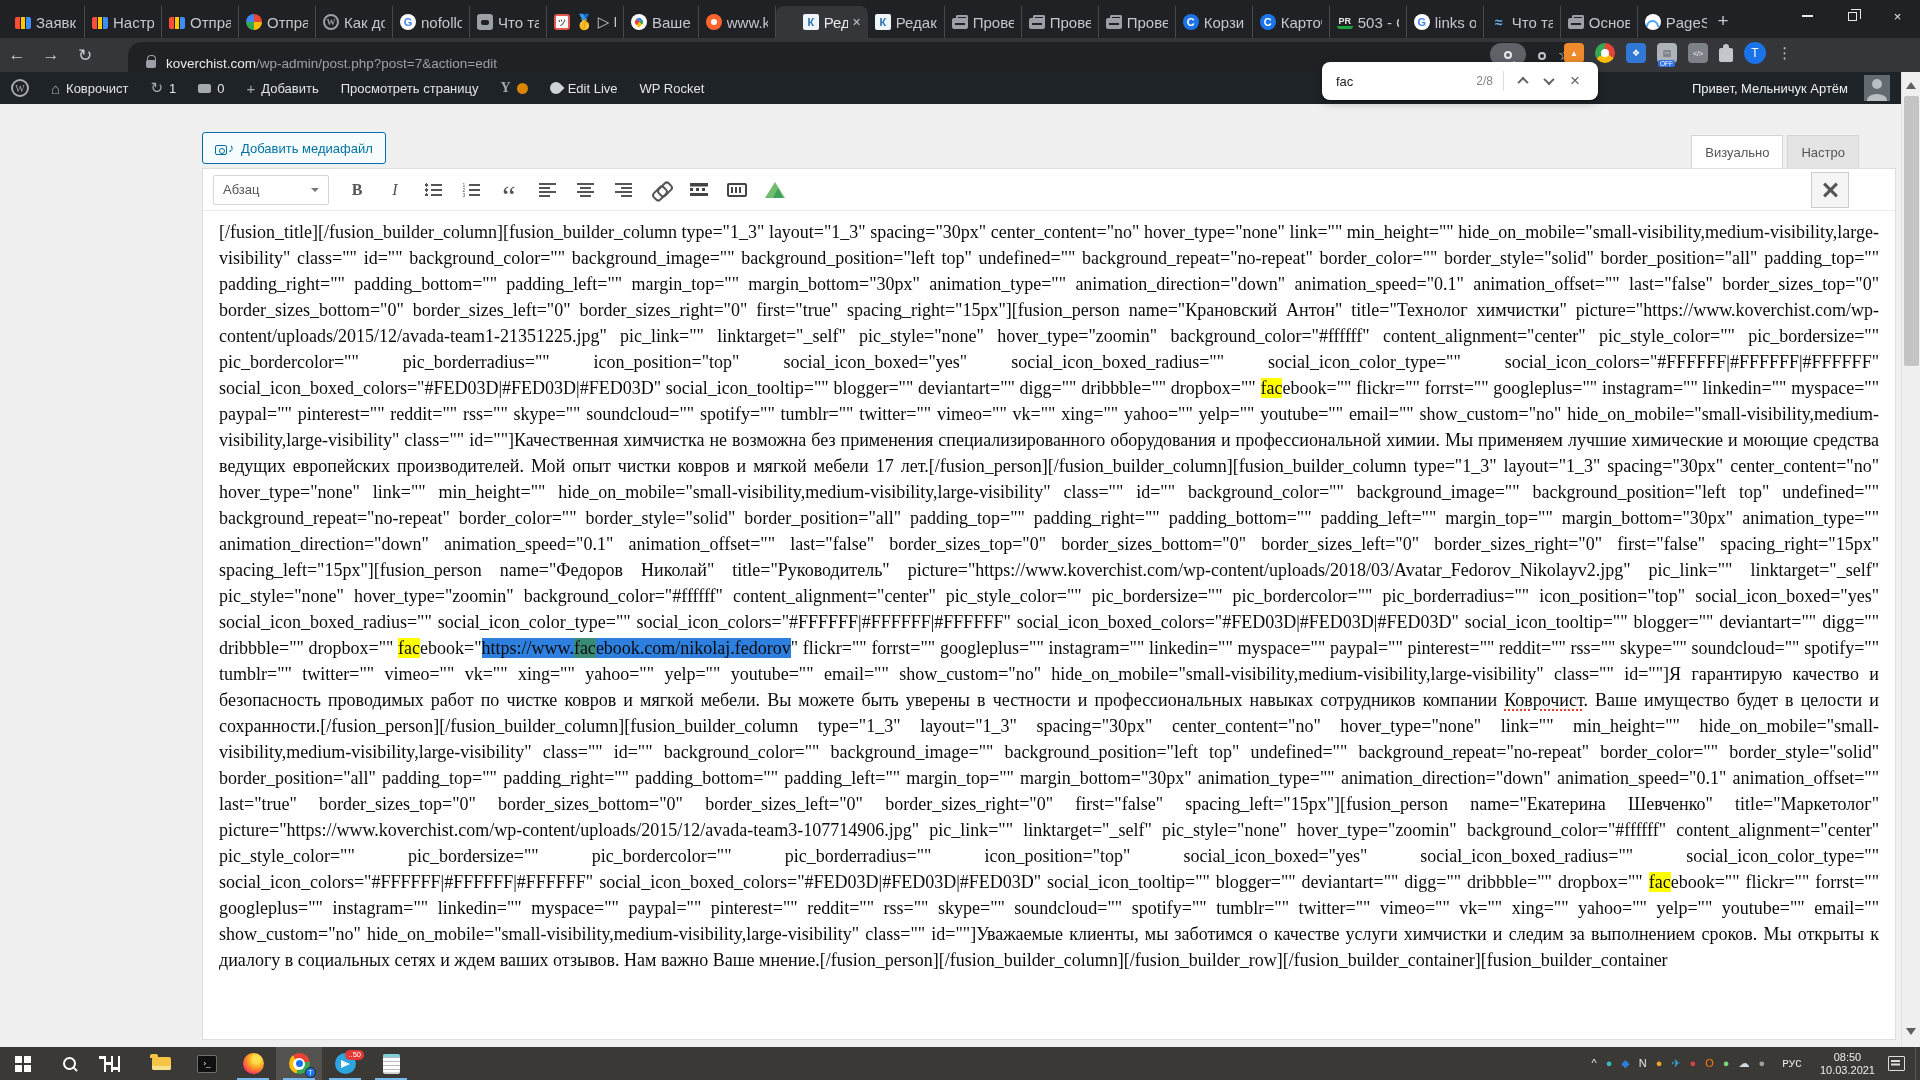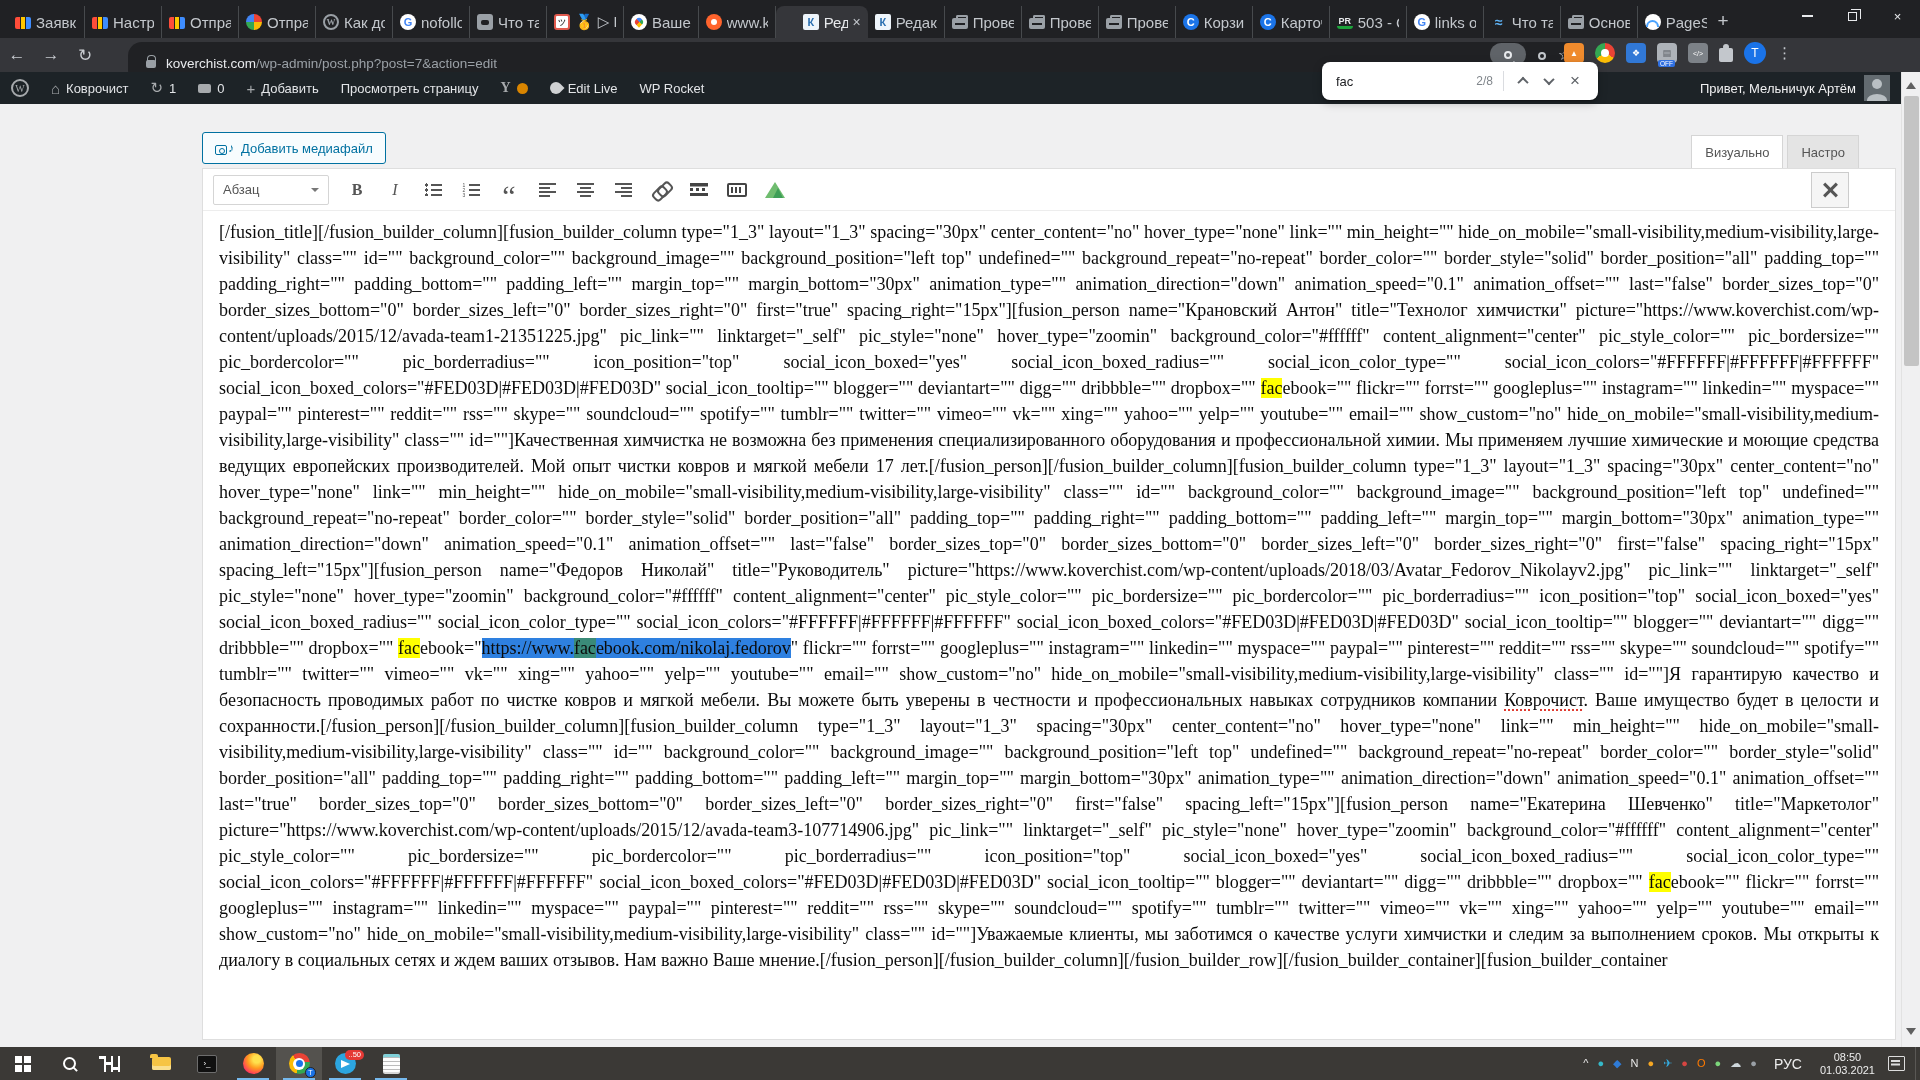--- a/index.html
+++ b/index.html
@@ -101,21 +101,21 @@
               color:#f0f0f1; font-size:13px; display:flex; align-items:center; gap:0; }
   .ab-item { display:flex; align-items:center; gap:6px; padding:0 11px; height:32px; color:#e2e4e7; }
   .ab-icon { color:#a7aaad; font-size:15px; }
   .wplogo { width:18px; height:18px; border:2px solid #a7aaad; border-radius:50%; display:flex; align-items:center;
             justify-content:center; color:#a7aaad; font-size:10px; font-family:"Liberation Serif",serif; }
   .bubble-ic { width:13px; height:9px; background:#a7aaad; border-radius:2px; position:relative; }
   .bubble-ic::after { content:""; position:absolute; bottom:-3px; left:2px; border:3px solid transparent; border-top-color:#a7aaad; }
   .yoast-y { color:#a7aaad; font-weight:bold; font-size:14px; font-family:"Liberation Serif",serif; }
   .tlight { width:11px; height:11px; border-radius:50%; background:#d98500; }
   .rocket { width:12px; height:12px; background:#cfd1d3; border-radius:60% 0 60% 60%; transform:rotate(45deg); }
-  .ab-right { margin-left:auto; display:flex; align-items:center; gap:8px; padding-right:30px; }
+  .ab-right { margin-left:auto; display:flex; align-items:center; gap:16px; padding-right:30px; }
   .ab-avatar { width:26px; height:26px; background:#636b70; position:relative; overflow:hidden; }
   .ab-avatar::before { content:""; position:absolute; top:4px; left:8px; width:10px; height:10px; background:#b9bfc3; border-radius:50%; }
   .ab-avatar::after { content:""; position:absolute; bottom:-5px; left:3px; width:20px; height:12px; background:#b9bfc3; border-radius:50% 50% 0 0; }
 
   
   .page { position:absolute; left:0; top:104px; width:1901px; height:943px; background:#f0f0f1; }
   .media-btn { position:absolute; left:202px; top:28px; height:32px; display:flex; align-items:center; gap:7px;
                background:#f7fcfe; border:1px solid #0071a1; border-radius:3px; color:#0071a1; font-size:13px;
                padding:0 12px; }
   .mb-icon { display:flex; align-items:flex-end; gap:1px; }
@@ -235,21 +235,21 @@
   .app-chrome::before { content:""; position:absolute; inset:4.5px; background:#fff; border-radius:50%; }
   .app-chrome::after { content:""; position:absolute; inset:7px; background:#1a73e8; border-radius:50%; }
   .app-telegram { border-radius:50%; width:21px; height:21px; background:#2ca5e0; position:relative; }
   .app-telegram::after { content:""; position:absolute; left:6px; top:7px; width:0; height:0;
                          border:4.5px solid transparent; border-left:9px solid #fff; }
   .app-notepad { width:17px; height:20px; background:#fdfdfd; border-radius:2px;
                  box-shadow:inset 0 3px #7fd0d8, inset 0 -2px #d7d7d7;
                  background-image:linear-gradient(#bbb 1px,transparent 1px); background-size:100% 4px; background-position:0 7px; }
   .tray { margin-left:auto; display:flex; align-items:center; gap:9px; padding-right:8px; }
   .tray-ic { font-size:11px; line-height:11px; }
-  .lang { color:#eee; font-size:14px; padding:0 9px; }
+  .lang { color:#eee; font-size:11px; padding:0 9px;font-family:Liberation Mono, monospace; }
   .clock { color:#eee; font-size:11px; text-align:center; line-height:13px; padding:0 9px; }
   .action { width:17px; height:15px; border:1.4px solid #ddd; border-radius:1px; position:relative; margin:0 10px 0 4px; align-self:center; }
   .action::after { content:""; position:absolute; left:2px; top:3px; width:9px; height:1.5px; background:#ddd; box-shadow:0 3.5px #ddd; }
   .desk-sliver { width:5px; border-left:1px solid #5a5855; }
 </style>
 </head>
 <body>
 
 <div class="screen">
 
@@ -555,19 +555,19 @@
         <span class="tray-ic" style="color: rgb(53, 173, 226);">✈</span>
         <span class="tray-ic" style="color: rgb(214, 69, 65);">●</span>
         <span class="tray-ic" style="color: rgb(255, 122, 0);">O</span>
         <span class="tray-ic" style="color: rgb(123, 214, 123);">●</span>
         <span class="tray-ic" style="color: rgb(207, 216, 220);">☁</span>
         <span class="tray-ic" style="color: rgb(154, 160, 166);">●</span>
       </div>
     <div class="lang" style="align-self:center;">РУС</div>
     <div class="clock" style="align-self:center;">
       <div>08:50</div>
-      <div>01.03.2021</div>
+      <div>10.03.2021</div>
     </div>
     <div class="action"></div>
     <div class="desk-sliver"></div>
   </div>
 
 </div>
 
 </body></html>

